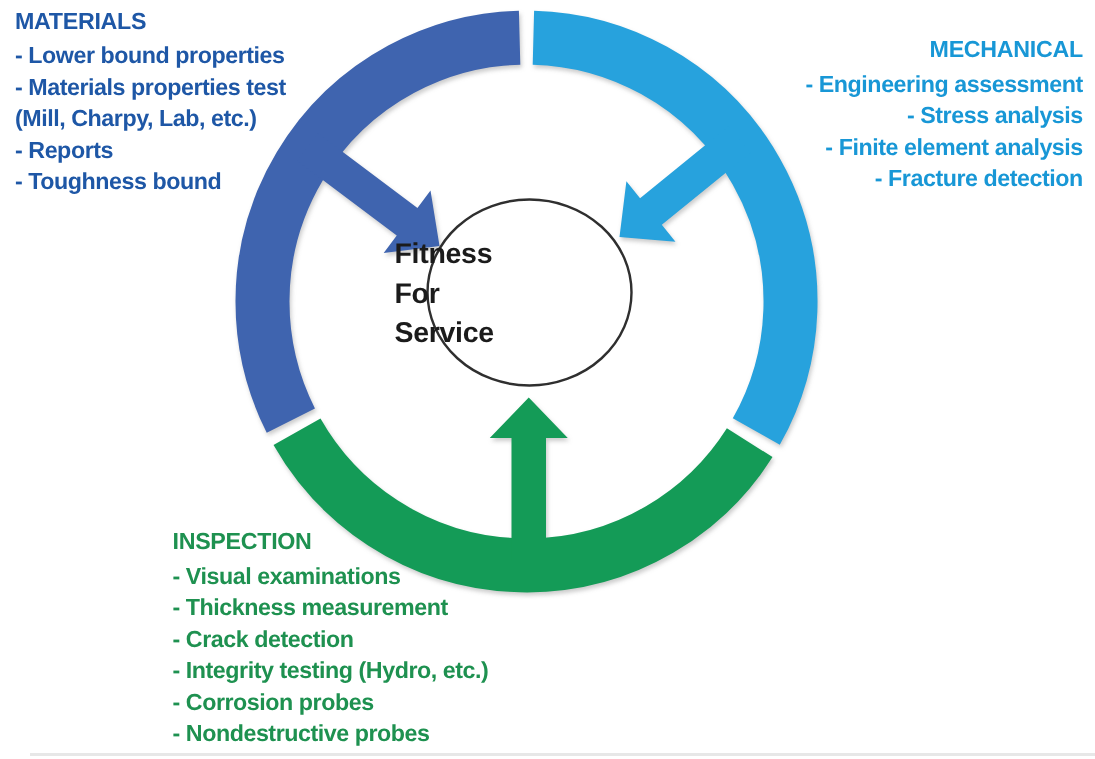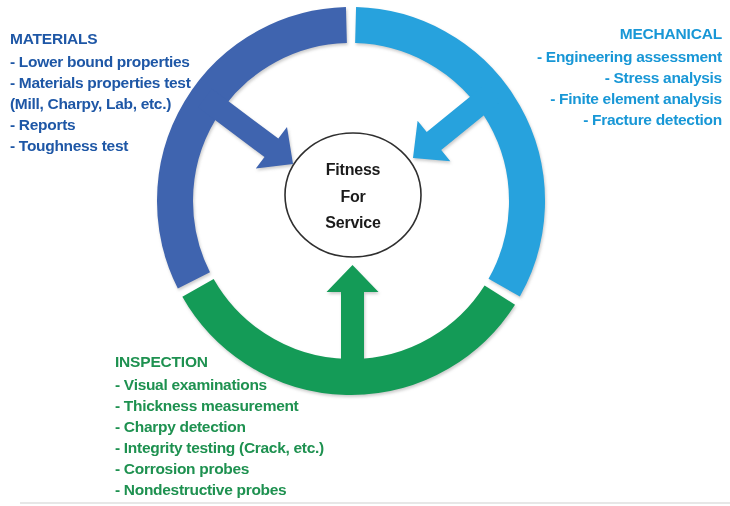--- a/index.html
+++ b/index.html
@@ -14,27 +14,27 @@
   .seg-inspection { stroke:var(--ring_inspection); }
   .arrow-materials  { fill:var(--ring_materials); }
   .arrow-mechanical { fill:var(--ring_mechanical); }
   .arrow-inspection { fill:var(--ring_inspection); }
   .soft-shadow { filter:drop-shadow(1px 2px 1.5px rgba(70,70,70,0.28)); }
   .center-ellipse { fill:#ffffff; stroke:var(--circle_stroke); stroke-width:1.6; }
 
   .textblock { position:absolute; font-size:15.5px; line-height:21px; }
   .textblock .heading { font-weight:700; margin-bottom:2px; letter-spacing:-0.2px; }
   .textblock .item { font-weight:600; letter-spacing:-0.3px; white-space:nowrap; }
-  .tb-materials  { left:10px;  top:28px;  color:var(--materials_text); }
+  .tb-materials  { left:10px;  top:4px;  color:var(--materials_text); }
   .tb-mechanical { left:537px; top:23px;  color:var(--mechanical_text);text-align:right; }
   .tb-inspection { left:115px; top:351px; color:var(--inspection_text); }
 
   .center-label {
     position:absolute; left:263px; top:157px; width:180px;
-    text-align:center; font-size:16px; line-height:26.5px; font-weight:700;
+    font-size:19px; line-height:26.5px; font-weight:700;
     color:var(--center_text); letter-spacing:-0.2px;
   }
   .bottom-divider {
     position:absolute; left:20px; top:502px; width:710px; height:2px;
     background:var(--divider);
   }
 </style>
 </head>
 <body>
 
@@ -60,35 +60,35 @@
     <div>For</div>
     <div>Service</div>
   </div>
 
   <div class="textblock tb-materials">
     <div class="heading">MATERIALS</div>
     <div class="item">- Lower bound properties</div>
     <div class="item">- Materials properties test</div>
     <div class="item">(Mill, Charpy, Lab, etc.)</div>
     <div class="item">- Reports</div>
-    <div class="item">- Toughness test</div>
+    <div class="item">- Toughness bound</div>
   </div>
 
   <div class="textblock tb-mechanical">
     <div class="heading">MECHANICAL</div>
     <div class="item">- Engineering assessment</div>
     <div class="item">- Stress analysis</div>
     <div class="item">- Finite element analysis</div>
     <div class="item">- Fracture detection</div>
   </div>
 
   <div class="textblock tb-inspection">
     <div class="heading">INSPECTION</div>
     <div class="item">- Visual examinations</div>
     <div class="item">- Thickness measurement</div>
-    <div class="item">- Charpy detection</div>
-    <div class="item">- Integrity testing (Crack, etc.)</div>
+    <div class="item">- Crack detection</div>
+    <div class="item">- Integrity testing (Hydro, etc.)</div>
     <div class="item">- Corrosion probes</div>
     <div class="item">- Nondestructive probes</div>
   </div>
 
   <div class="bottom-divider"></div>
 </div>
 
 </body></html>

